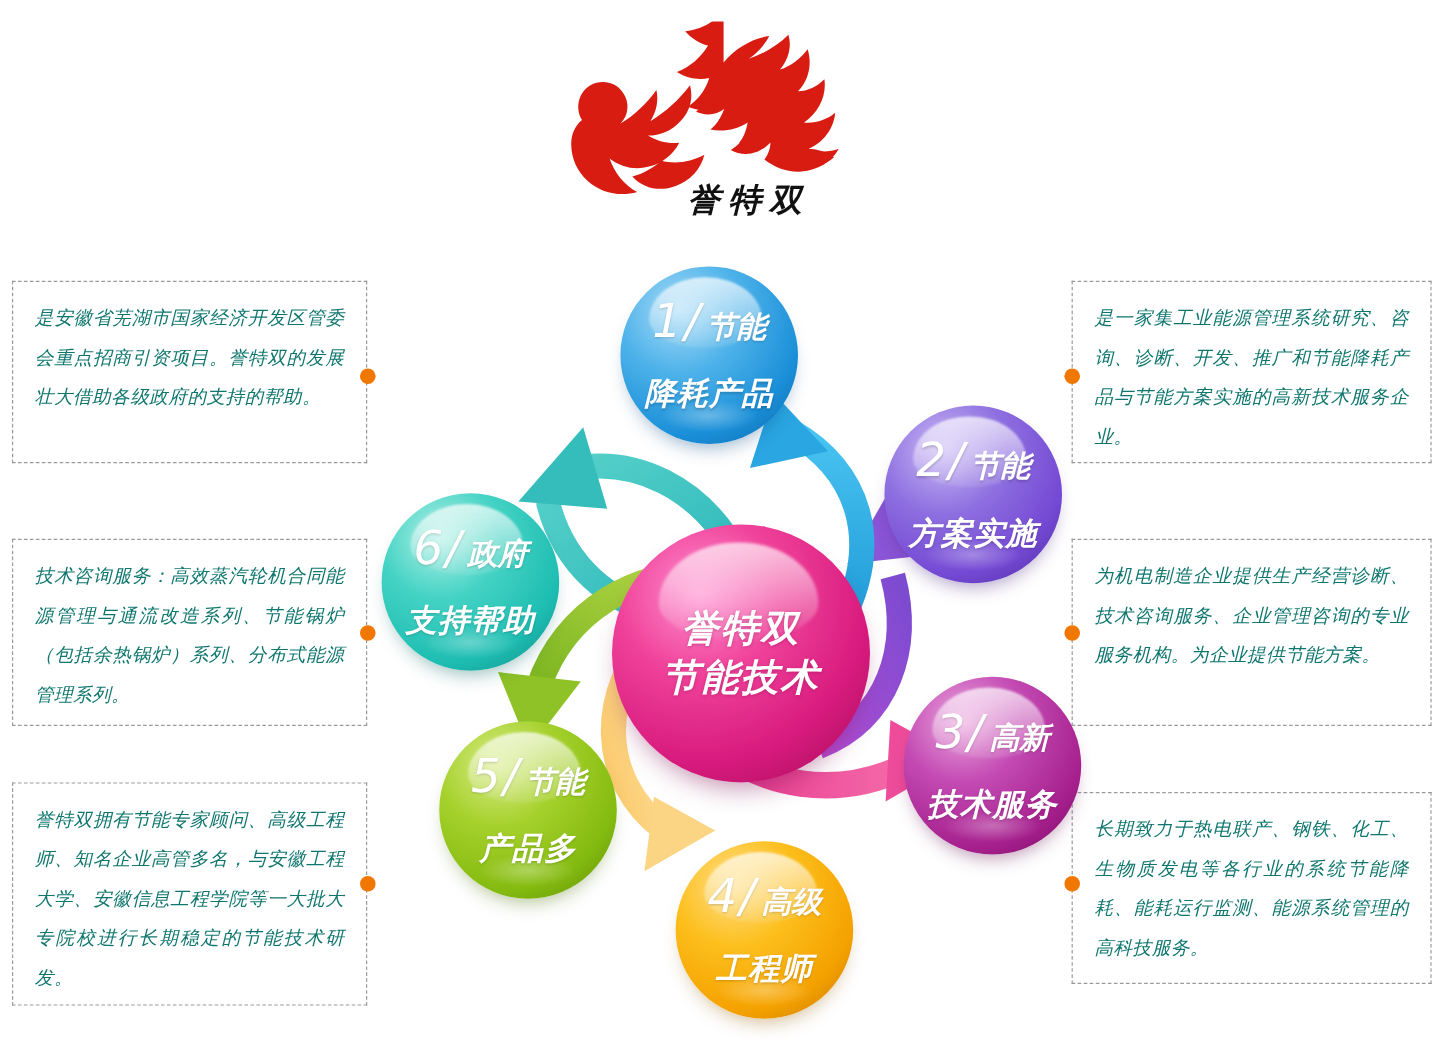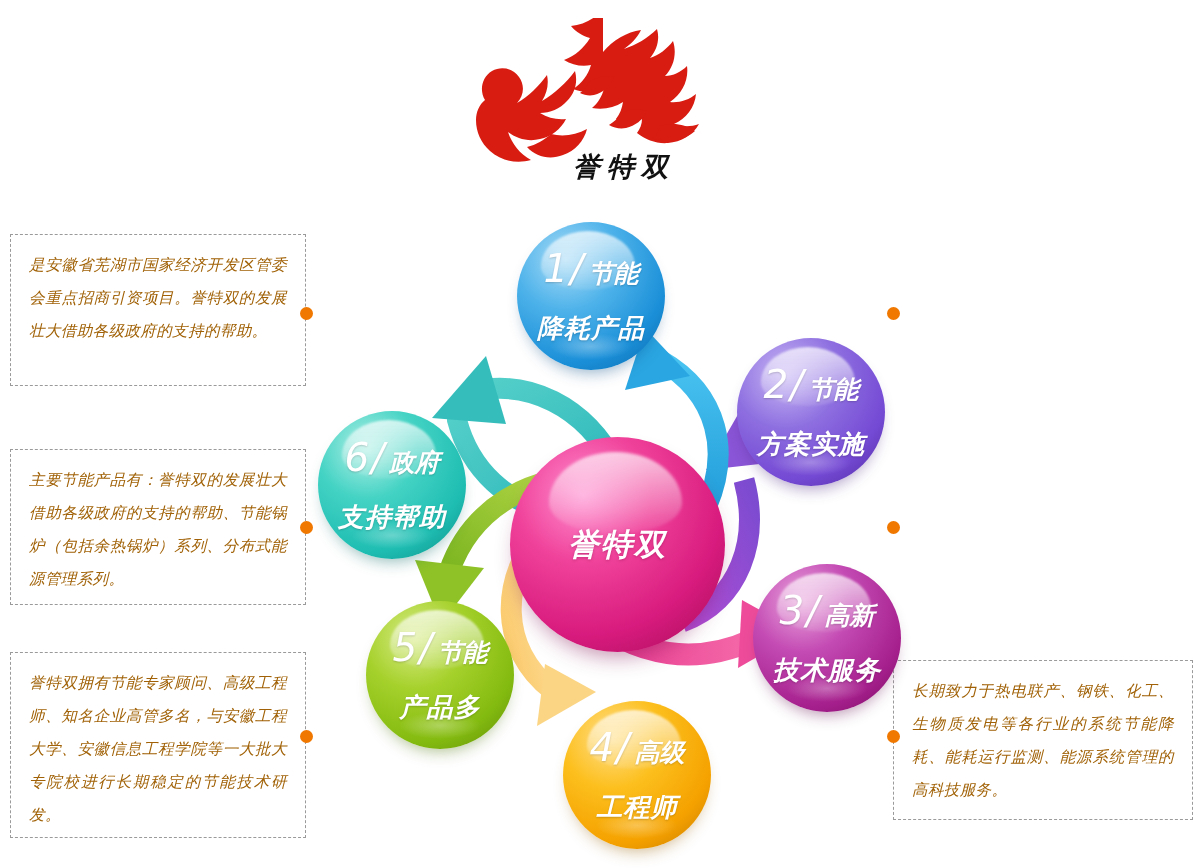--- a/index.html
+++ b/index.html
@@ -23,21 +23,21 @@
 
   
   .infobox {
     position:absolute;
     border:1px dashed #9a9a9a;
     background:#fff;
     padding:14px 18px 12px 18px;
     font-family:"DejaVu Sans","Liberation Sans",sans-serif;
     font-size:15.5px;
     line-height:33px;
-    color:#a16207;
+    color:#0f766e;
     letter-spacing:.4px;
     text-align:justify;
   }
   .infobox p { margin:0; }
   .dot {
     position:absolute;
     width:13px; height:13px; border-radius:50%;
     background:#f07800;
   }
   .box-l1 { left:10px;  top:234px; width:296px; height:152px; }
@@ -218,20 +218,21 @@
 
     <g>
       <path d="M700 520
                C 736 452, 716 392, 660 360" fill="none" stroke="url(#gA1)" stroke-width="21" stroke-linecap="butt"></path>
       <polygon points="625,390 690,376 645,328" fill="#2aa6e2"></polygon>
     </g>
   </svg>
 
   <div class="center-sphere">
     <div class="c-line">誉特双</div>
+    <div class="c-line">节能技术</div>
   </div>
 
   <div class="sphere sp1">
     <div class="s-line1">
       <span class="s-num">1</span>
       <span class="s-slash">/</span>
       <span class="s-t1">节能</span>
     </div>
     <div class="s-line2">降耗产品</div>
   </div>
@@ -278,26 +279,32 @@
       <span class="s-slash">/</span>
       <span class="s-t1">政府</span>
     </div>
     <div class="s-line2">支持帮助</div>
   </div>
 
   <div class="infobox box-l1">
     <p>是安徽省芜湖市国家经济开发区管委会重点招商引资项目。誉特双的发展壮大借助各级政府的支持的帮助。</p>
   </div>
   <div class="infobox box-l2">
-    <p>主要节能产品有：誉特双的发展壮大借助各级政府的支持的帮助、节能锅炉（包括余热锅炉）系列、分布式能源管理系列。</p>
+    <p>技术咨询服务：高效蒸汽轮机合同能源管理与通流改造系列、节能锅炉（包括余热锅炉）系列、分布式能源管理系列。</p>
   </div>
   <div class="infobox box-l3">
     <p>誉特双拥有节能专家顾问、高级工程师、知名企业高管多名，与安徽工程大学、安徽信息工程学院等一大批大专院校进行长期稳定的节能技术研发。</p>
   </div>
 
+  <div class="infobox box-r1">
+    <p>是一家集工业能源管理系统研究、咨询、诊断、开发、推广和节能降耗产品与节能方案实施的高新技术服务企业。</p>
+  </div>
+  <div class="infobox box-r2">
+    <p>为机电制造企业提供生产经营诊断、技术咨询服务、企业管理咨询的专业服务机构。为企业提供节能方案。</p>
+  </div>
   <div class="infobox box-r3">
     <p>长期致力于热电联产、钢铁、化工、生物质发电等各行业的系统节能降耗、能耗运行监测、能源系统管理的高科技服务。</p>
   </div>
 
   <div class="dot dot-l1"></div>
   <div class="dot dot-l2"></div>
   <div class="dot dot-l3"></div>
   <div class="dot dot-r1"></div>
   <div class="dot dot-r2"></div>
   <div class="dot dot-r3"></div>

